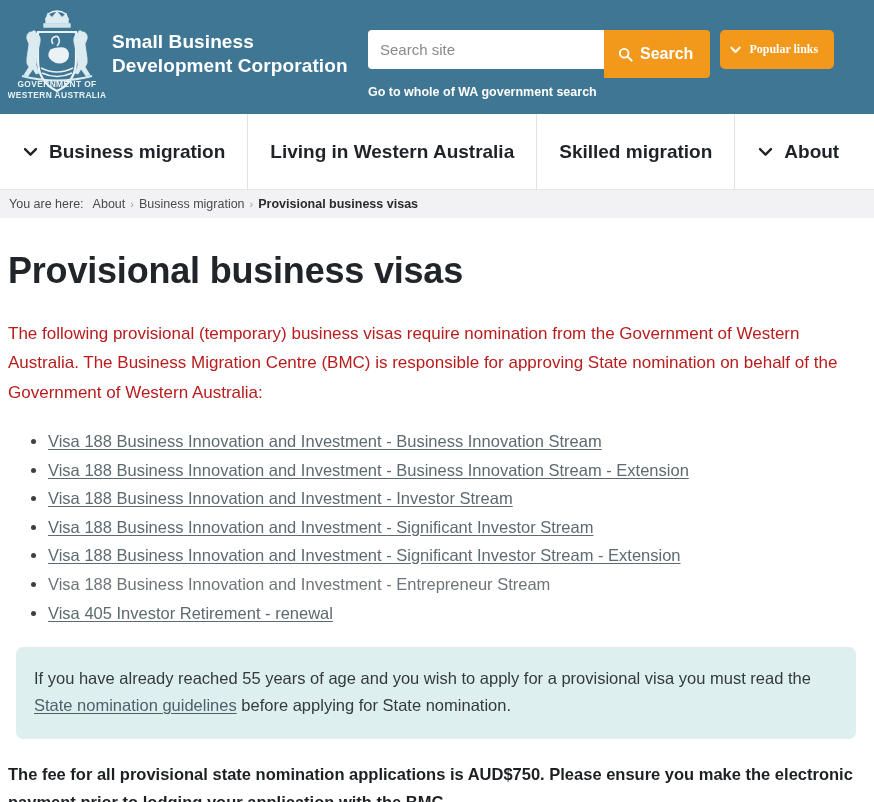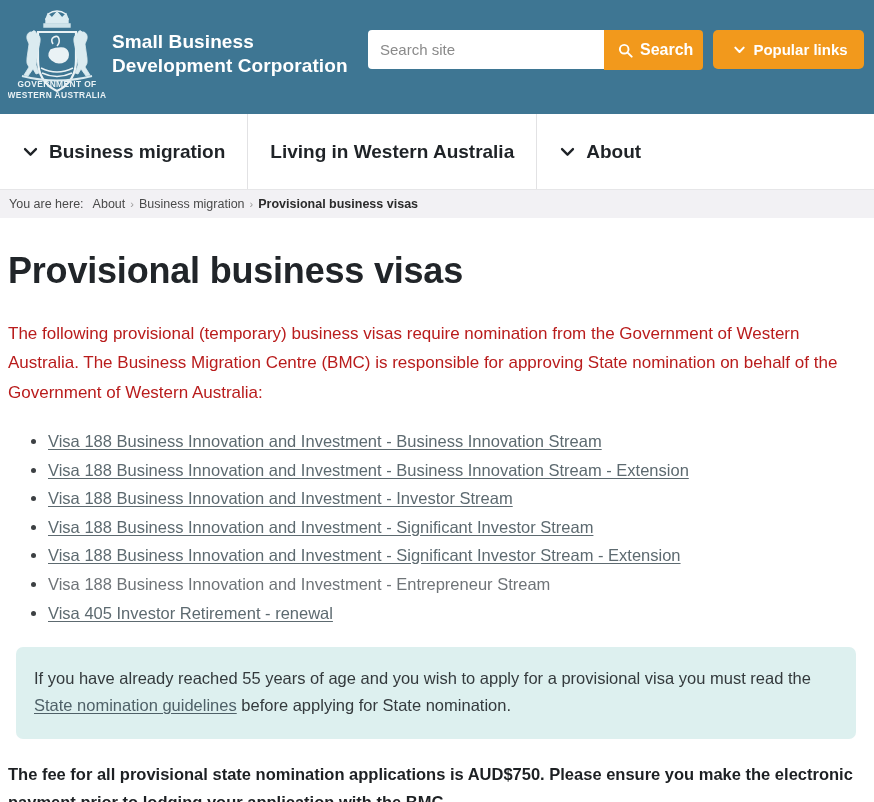--- a/index.html
+++ b/index.html
@@ -40,43 +40,43 @@
     border: none; outline: none;
     border-radius: 4px 0 0 4px;
     background: #fff;
     font-family: "Liberation Sans", sans-serif;
     font-size: 15px;
     color: #333;
     padding: 8px 12px;
   }
   .search-input::placeholder { color: #8a8a8a; }
   .search-btn {
-    height: 40px;
+    height: 48px;
     background: #f2991c;
     border: none;
     border-radius: 0 4px 4px 0;
     color: #fff;
     font-family: "Liberation Sans", sans-serif;
     font-size: 16px;
     font-weight: bold;
-    padding: 0 10px 0 14px;
+    padding: 0 17px 0 14px;
     display: flex; align-items: center; gap: 7px;
     cursor: pointer;
   }
   .popular-btn {
     height: 39px;
     margin-left: 10px;
     background: #f2991c;
     border: none;
     border-radius: 5px;
     color: #fff;
-    font-family: Liberation Sans, sans-serif;
-    font-size: 15px;
-    font-weight: bold;
-    padding: 0 16px 0 20px;
+    font-family: Liberation Serif, serif;
+    font-size: 12px;
+    font-weight: bold;
+    padding: 0 16px 0 9px;
     display: flex; align-items: center; gap: 7px;
     cursor: pointer;
   }
   .wa-search-link {
     margin-top: 7px;
     color: #ffffff;
     font-size: 12.5px;
     font-weight: bold;
     text-decoration: none;
     display: inline-block;
@@ -235,32 +235,36 @@
           </svg>
           <span>Search</span>
         </button>
         <button class="popular-btn">
           <svg class="chev" viewBox="0 0 14 14" fill="none" stroke="#ffffff" stroke-width="2.2" stroke-linecap="round" stroke-linejoin="round">
             <polyline points="2.5,5 7,9.6 11.5,5"></polyline>
           </svg>
           <span>Popular links</span>
         </button>
       </div>
+      <a class="wa-search-link" href="#">Go to whole of WA government search</a>
     </div>
   </div>
 
   <nav class="nav">
     <div class="nav-item">
       <svg class="chev" viewBox="0 0 14 14" fill="none" stroke="#1f2327" stroke-width="1.9" stroke-linecap="round" stroke-linejoin="round">
         <polyline points="2.5,5 7,9.6 11.5,5"></polyline>
       </svg>
       <span>Business migration</span>
     </div>
     <div class="nav-item">
       <span>Living in Western Australia</span>
+    </div>
+    <div class="nav-item">
+      <span>Skilled migration</span>
     </div>
     <div class="nav-item">
       <svg class="chev" viewBox="0 0 14 14" fill="none" stroke="#1f2327" stroke-width="1.9" stroke-linecap="round" stroke-linejoin="round">
         <polyline points="2.5,5 7,9.6 11.5,5"></polyline>
       </svg>
       <span>About</span>
     </div>
   </nav>
 
   <div class="crumbbar">

